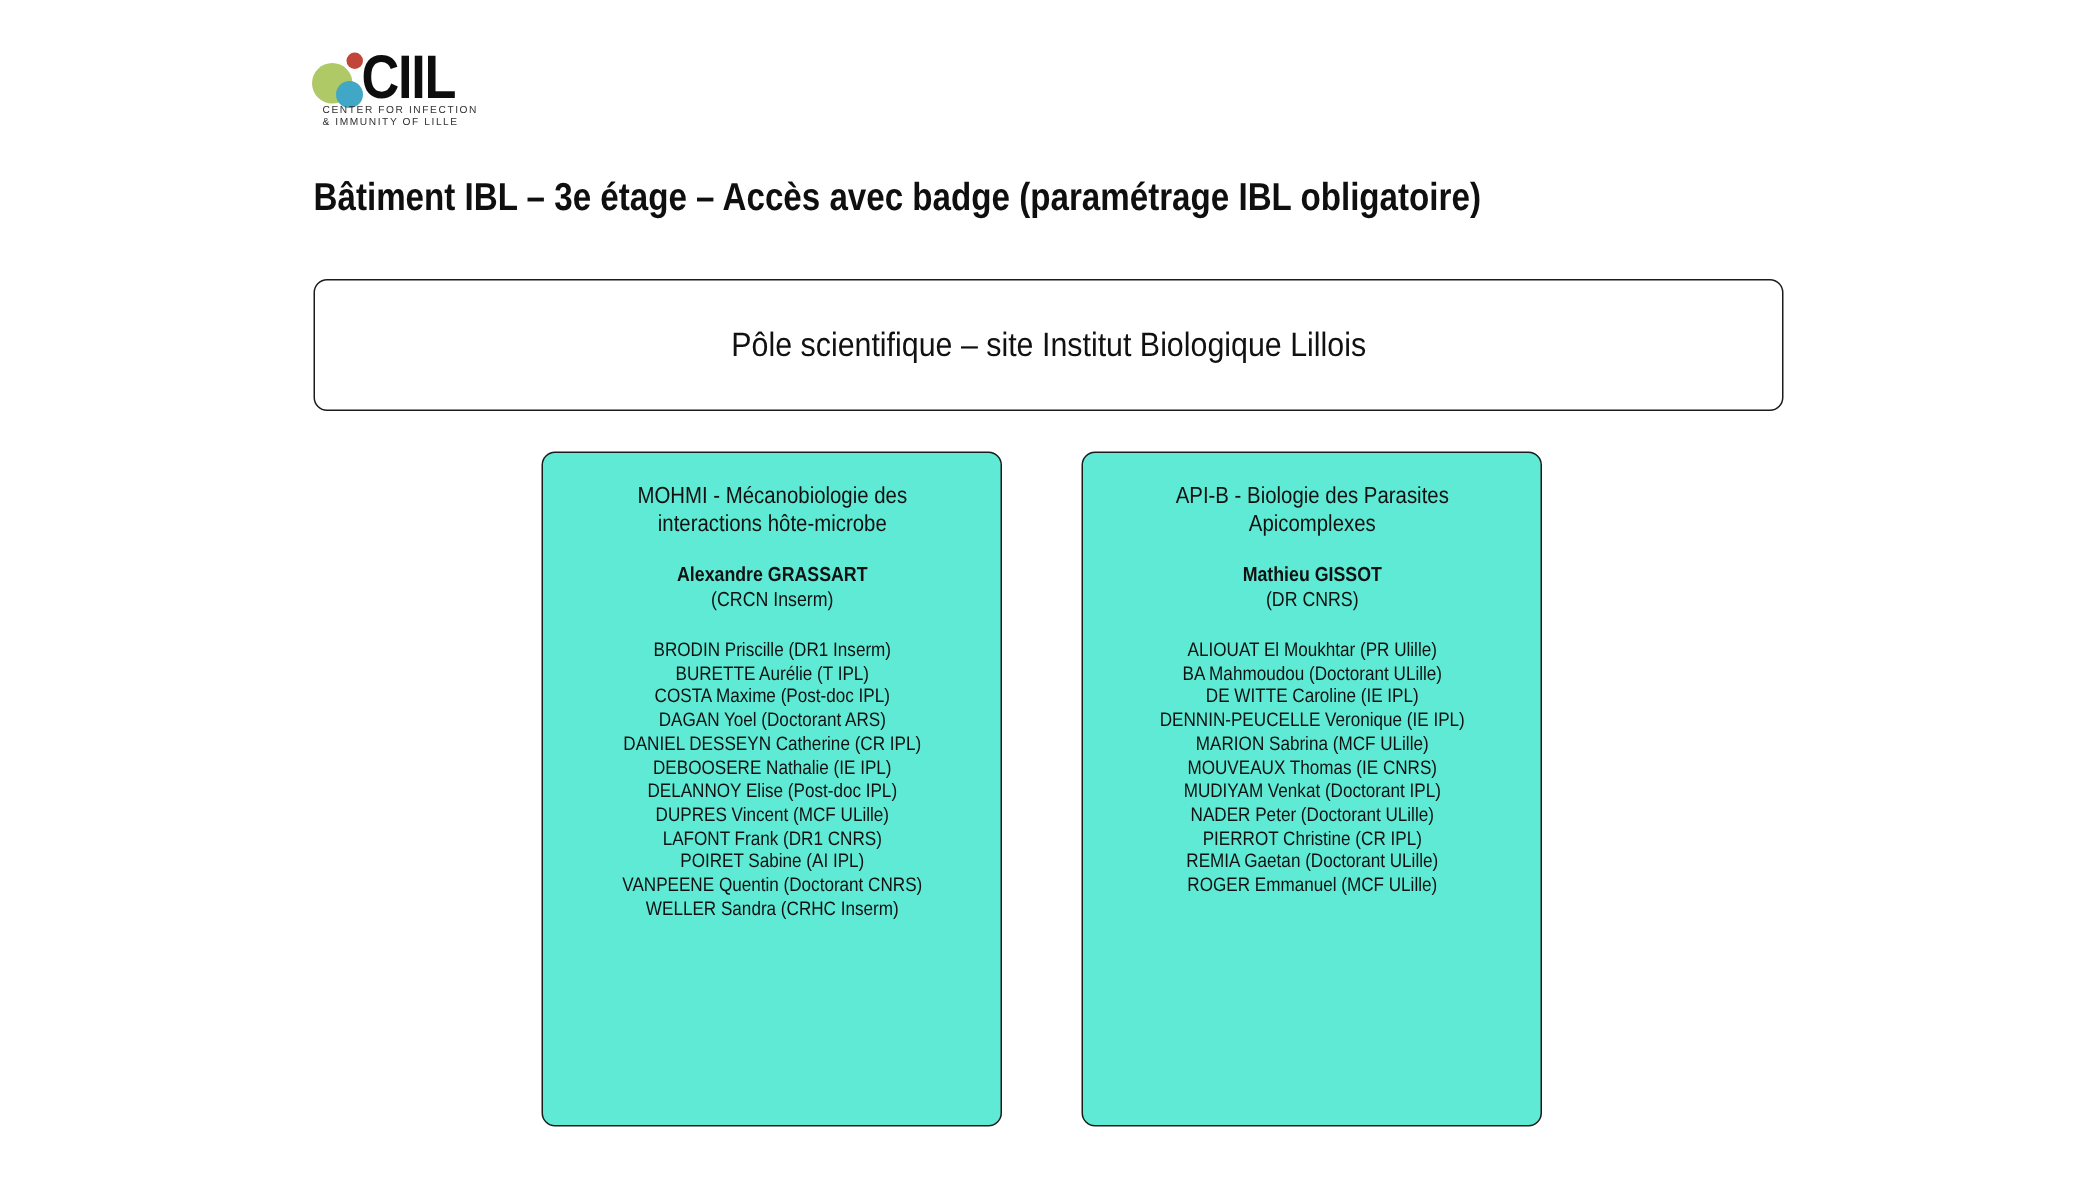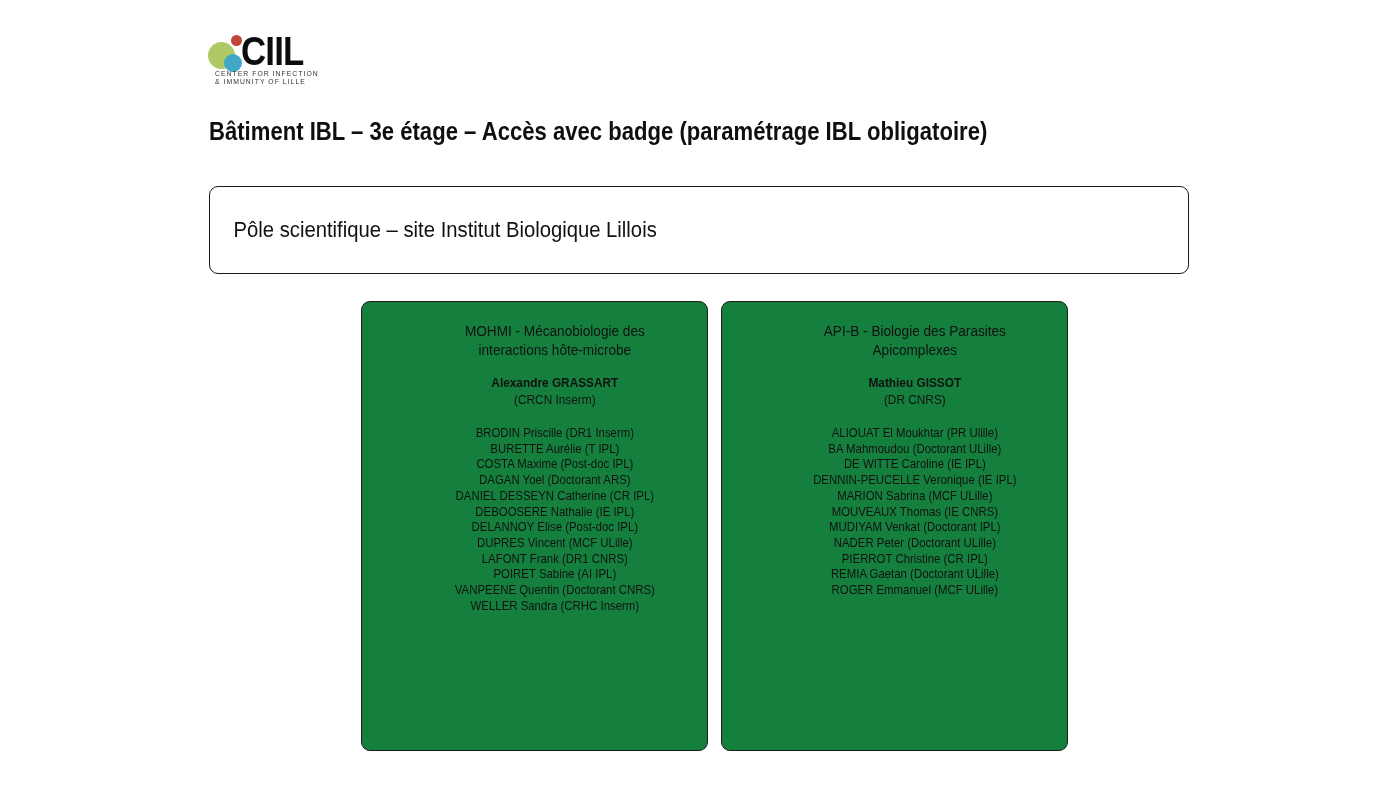--- a/index.html
+++ b/index.html
@@ -73,41 +73,41 @@
   .banner {
     position: absolute;
     left: 209px;
     top: 186px;
     width: 978px;
     height: 86px;
     border: 1.6px solid #1b1b1b;
     border-radius: 9px;
     display: flex;
     align-items: center;
+    justify-content: center;
     background: #ffffff;
   }
   .banner-title {
     font-size: 22.5px;
     font-weight: 400;
     white-space: nowrap;
     transform: scaleX(0.9);
     transform-origin: 50% 50%;
   }
 
   
   .team-box {
     position: absolute;
     top: 301px;
     width: 305px;
     height: 448px;
     border: 1.6px solid #1b1b1b;
     border-radius: 9px;
-    background: #15803d;
+    background: #5eead4;
     overflow: hidden;
-    padding-left: 40px;
   }
   .team-left  { left: 361px; }
   .team-right { left: 721px; }
   .team-inner {
     box-sizing: border-box;
     width: 114%;
     margin-left: -7%;
     padding-top: 19px;
     text-align: center;
     transform: scaleX(0.877);

